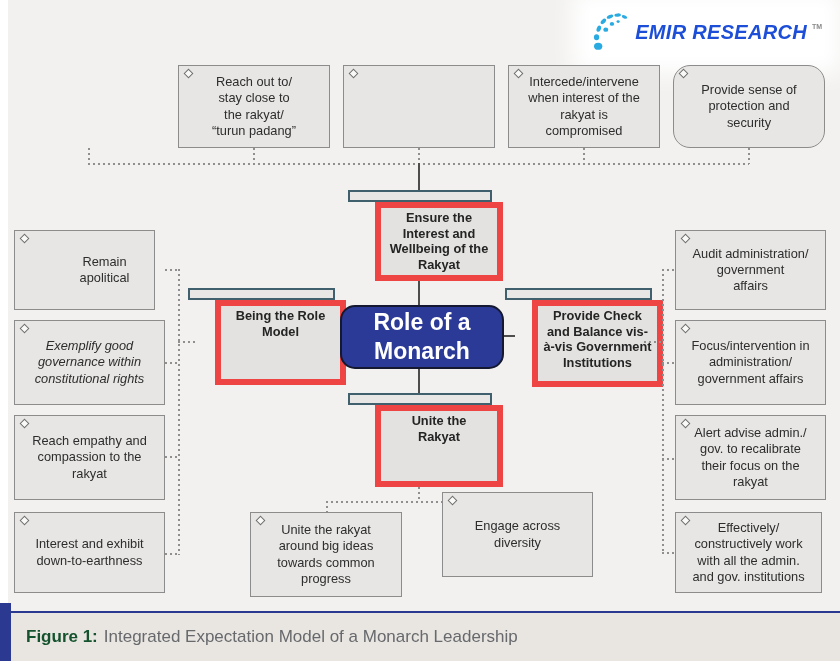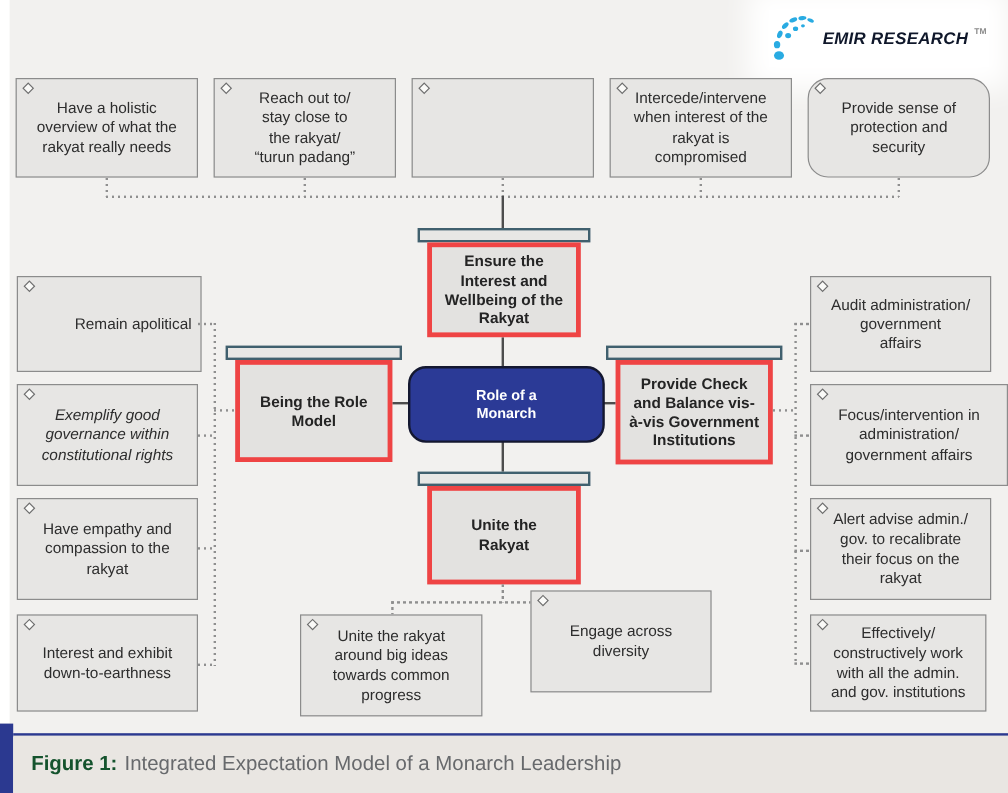--- a/index.html
+++ b/index.html
@@ -8,42 +8,42 @@
     background:#f2f1ef;
     font-family:"Liberation Sans", sans-serif;
     -webkit-font-smoothing:antialiased;
   }
   *{box-sizing:border-box;}
   .edge-strip{position:absolute;left:0;top:0;width:8px;height:603px;background:#ffffff;}
 
   
   .logo{position:absolute; top:8px; right:16px; display:flex; align-items:center; gap:5px;
         background:#fff; box-shadow:0 0 22px 18px #fff; padding:2px 2px;}
-  .logo-text{color:#0f172a; font-weight:bold; font-style:italic; font-size:14px; letter-spacing:.3px; white-space:nowrap;}
+  .logo-text{color:#1d4ed8; font-weight:bold; font-style:italic; font-size:20px; letter-spacing:.3px; white-space:nowrap;}
   .logo-tm{color:#8a8a8a; font-size:7px; font-weight:bold; vertical-align:super; font-style:normal; position:relative; top:-6px;}
 
   
   .sat{position:absolute; background:#e7e6e4; border:1.5px solid #8c8c8c;
        display:flex; align-items:center; justify-content:center; text-align:center;
        color:#2d2d2d; font-size:12.8px; line-height:1.27; padding:3px 4px;}
   .txt{white-space:pre-line;}
   .dia{position:absolute; top:4px; left:6px; width:7px; height:7px;
        border:1.2px solid #6f6f6f; background:#fafaf8; transform:rotate(45deg);}
 
   
   .cap{position:absolute; background:#e8e7e5; border:2px solid #40606e;}
-  .branch{position:absolute; background:#e3e2e0; border:4px solid #ef4444;
-          display:flex; align-items:center; justify-content:center; text-align:center;
-          color:#242424; font-weight:bold; font-size:12.8px; line-height:1.22; padding:2px;}
+  .branch{position:absolute; background:#e3e2e0; border:6px solid #ef4444;
+          display:flex; justify-content:center; text-align:center;
+          color:#242424; font-weight:bold; font-size:12.8px; line-height:1.22; padding:2px;margin-left:19px;}
 
   
   .center-node{position:absolute; left:340px; top:305px; width:164px; height:64px;
        background:#2b3a96; border:2.5px solid #141830; border-radius:15px;
        display:flex; align-items:center; justify-content:center; text-align:center;
-       color:#ffffff; font-weight:bold; font-size:12px; line-height:1.25;}
+       color:#ffffff; font-weight:bold; font-size:23px; line-height:1.25;}
 
   
   .sh{position:absolute; height:2px; background:#4d4d4d;}
   .sv{position:absolute; width:2px;  background:#4d4d4d;}
   .dh{position:absolute; height:1.5px;
       background:repeating-linear-gradient(90deg,#8f8f8f 0 2px,transparent 2px 5px);}
   .dv{position:absolute; width:1.5px;
       background:repeating-linear-gradient(180deg,#8f8f8f 0 2px,transparent 2px 5px);}
 
   
@@ -72,26 +72,20 @@
         <ellipse cx="34.2" cy="7.2" rx="1.6" ry="3" transform="rotate(112 34.2 7.2)"></ellipse>
         <ellipse cx="14.5" cy="20.5" rx="2.6" ry="2.3"></ellipse>
         <ellipse cx="21" cy="14.5" rx="2.3" ry="2"></ellipse>
         <ellipse cx="27.5" cy="12" rx="1.7" ry="1.5"></ellipse>
       </g>
     </svg>
     <span class="logo-text">EMIR RESEARCH</span>
     <span class="logo-tm">TM</span>
   </div>
 
-  <div class="sat" style="left:13px;top:65px;width:152px;height:83px;">
-    <span class="dia"></span>
-    <span class="txt">Have a holistic
-overview of what the
-rakyat really needs</span>
-  </div>
   <div class="sat" style="left:178px;top:65px;width:152px;height:83px;">
     <span class="dia"></span>
     <span class="txt">Reach out to/
 stay close to
 the rakyat/
 “turun padang”</span>
   </div>
   <div class="sat" style="left:343px;top:65px;width:152px;height:83px;">
     <span class="dia"></span>
   </div>
@@ -148,33 +142,33 @@
   <div class="branch" style="left:356px;top:405px;width:128px;height:82px;">
     <span class="txt">Unite the
 Rakyat</span>
   </div>
 
   <div class="center-node">
     <span class="txt">Role of a
 Monarch</span>
   </div>
 
-  <div class="sat" style="left:14px;top:230px;width:154px;height:80px;padding-left:44px;">
+  <div class="sat" style="left:14px;top:230px;width:141px;height:80px;padding-left:44px;">
     <span class="dia"></span>
     <span class="txt">Remain apolitical</span>
   </div>
   <div class="sat" style="left:14px;top:320px;width:151px;height:85px;font-style:italic;">
     <span class="dia"></span>
     <span class="txt">Exemplify good
 governance within
 constitutional rights</span>
   </div>
   <div class="sat" style="left:14px;top:415px;width:151px;height:85px;">
     <span class="dia"></span>
-    <span class="txt">Have empathy and
+    <span class="txt">Reach empathy and
 compassion to the
 rakyat</span>
   </div>
   <div class="sat" style="left:14px;top:512px;width:151px;height:81px;">
     <span class="dia"></span>
     <span class="txt">Interest and exhibit
 down-to-earthness</span>
   </div>
 
   <div class="dv" style="left:178px;top:269px;height:286px;"></div>
@@ -183,21 +177,21 @@
   <div class="dh" style="left:165px;top:456px;width:13px;"></div>
   <div class="dh" style="left:165px;top:553px;width:13px;"></div>
   <div class="dh" style="left:178px;top:341px;width:18px;"></div>
 
   <div class="sat" style="left:675px;top:230px;width:151px;height:80px;">
     <span class="dia"></span>
     <span class="txt">Audit administration/
 government
 affairs</span>
   </div>
-  <div class="sat" style="left:675px;top:320px;width:165px;height:85px;">
+  <div class="sat" style="left:675px;top:320px;width:151px;height:85px;">
     <span class="dia"></span>
     <span class="txt">Focus/intervention in
 administration/
 government affairs</span>
   </div>
   <div class="sat" style="left:675px;top:415px;width:151px;height:85px;">
     <span class="dia"></span>
     <span class="txt">Alert advise admin./
 gov. to recalibrate
 their focus on the

